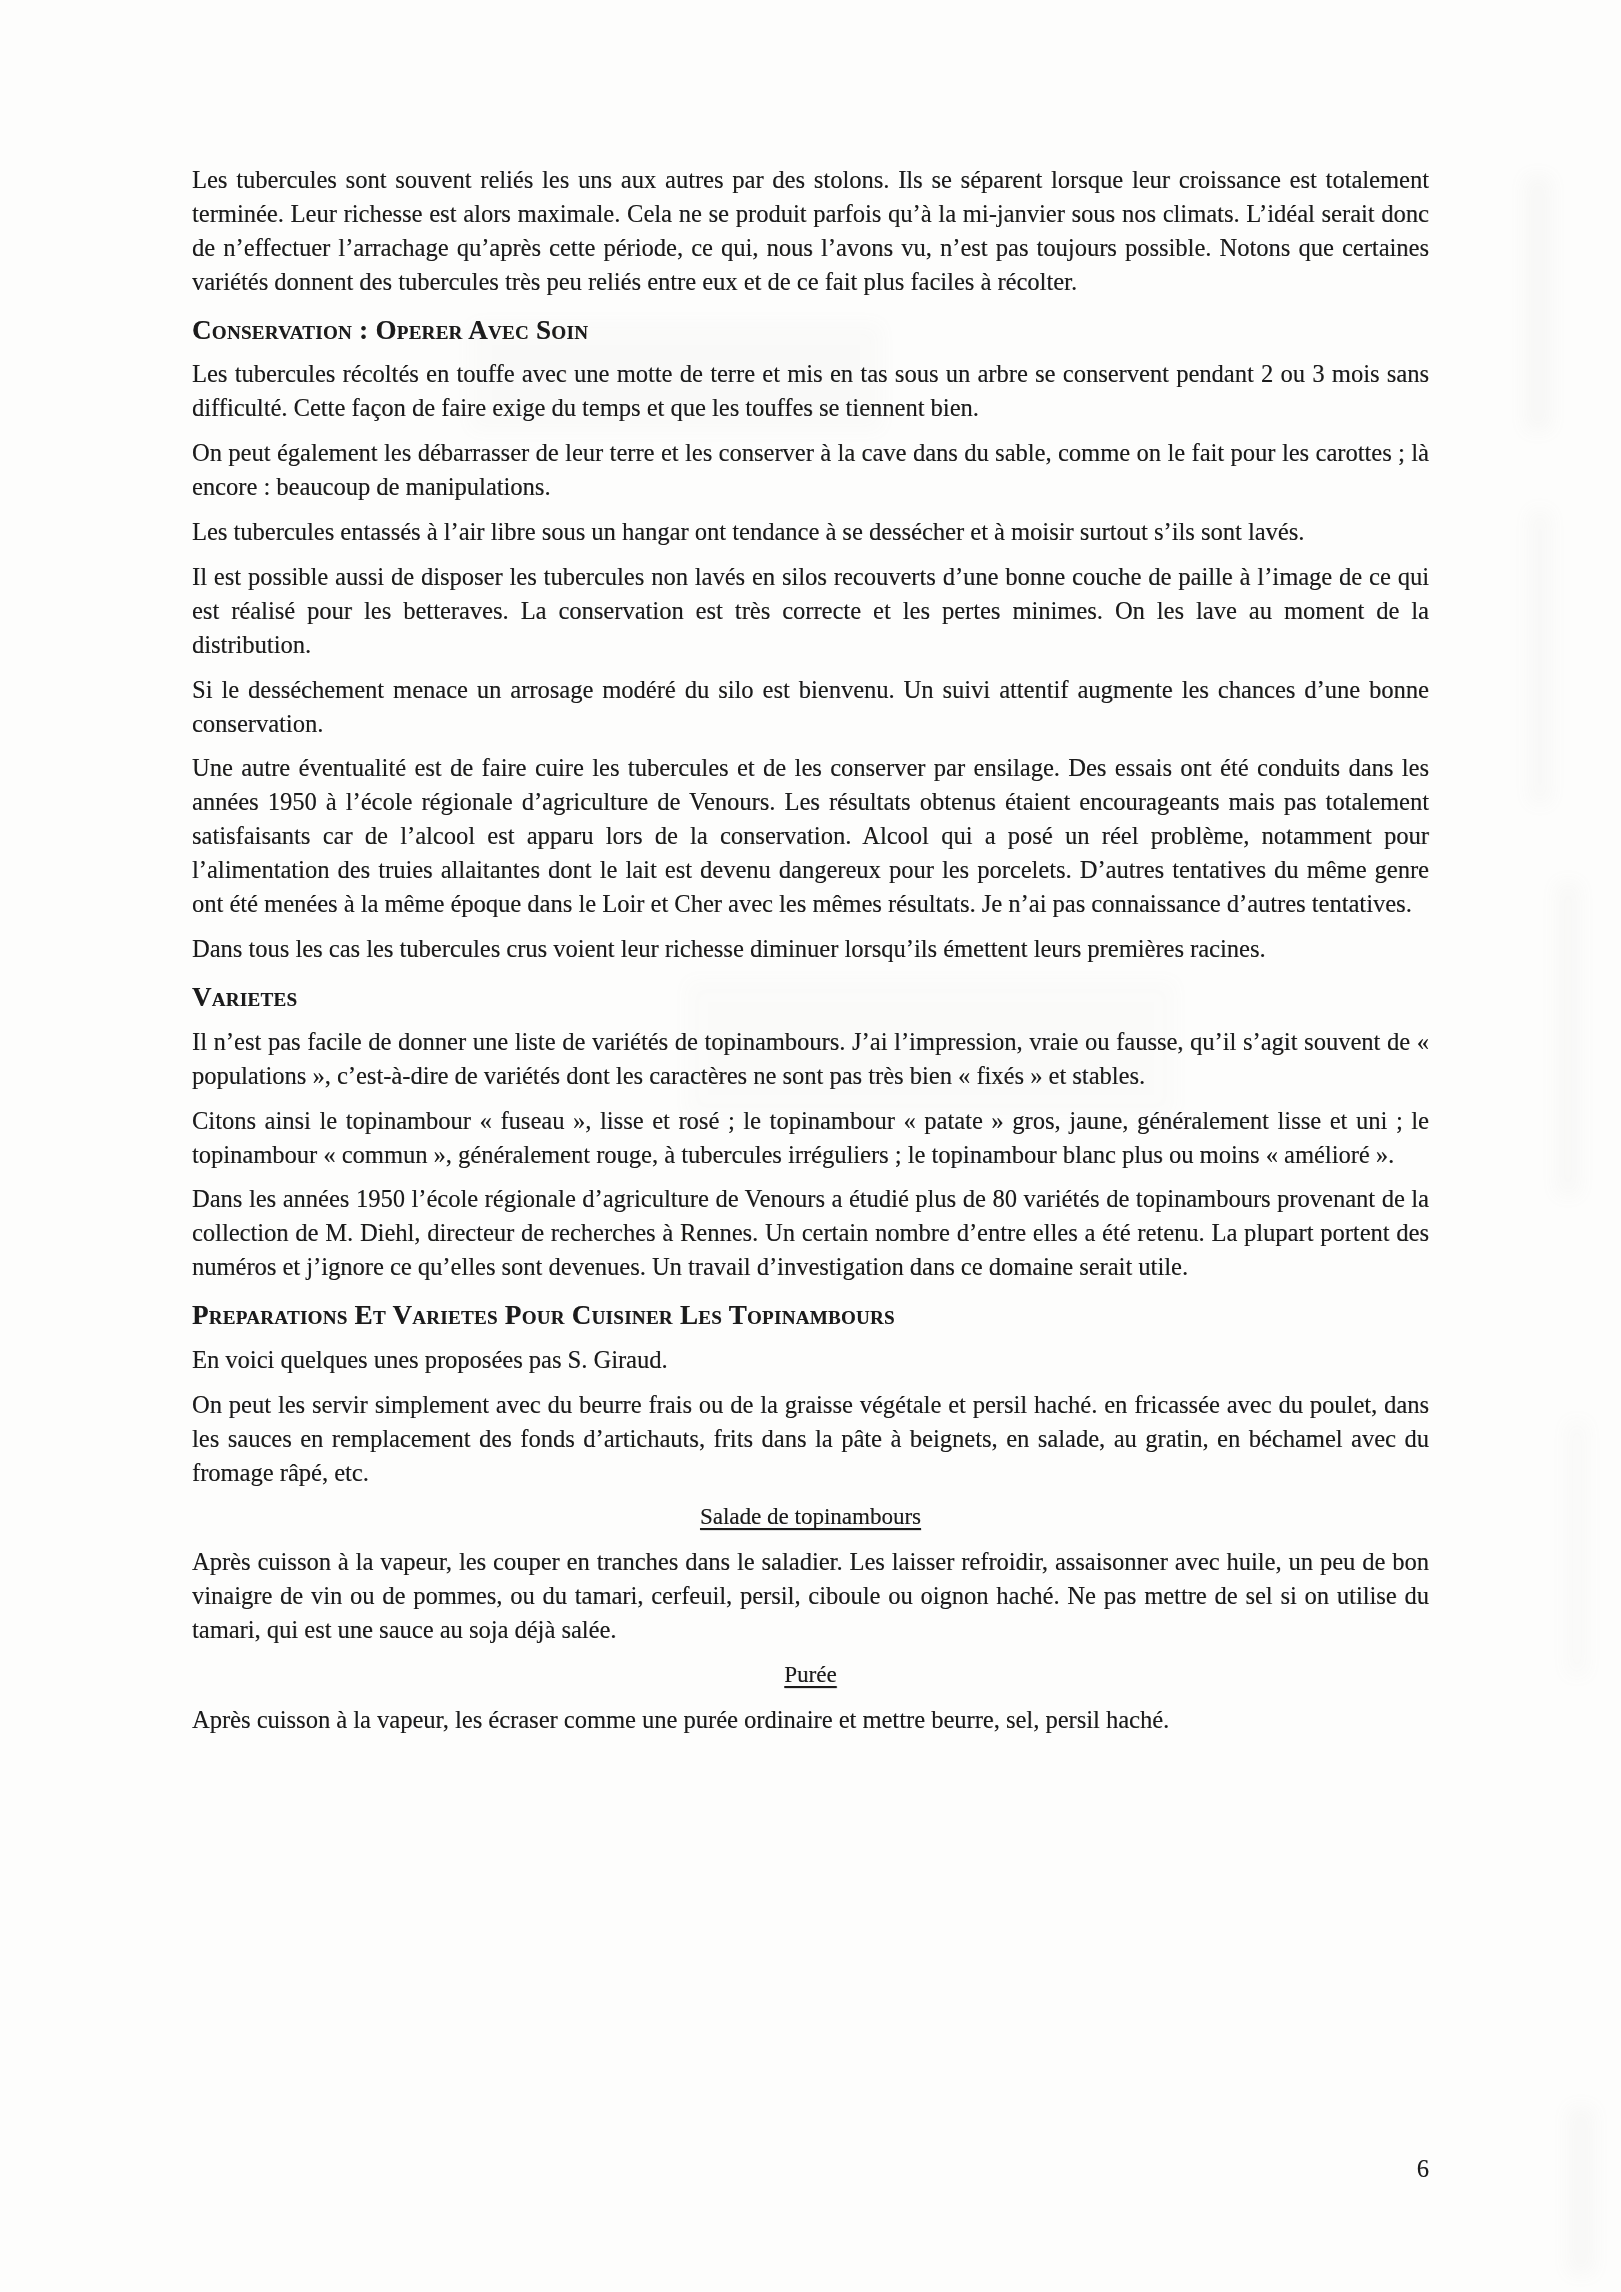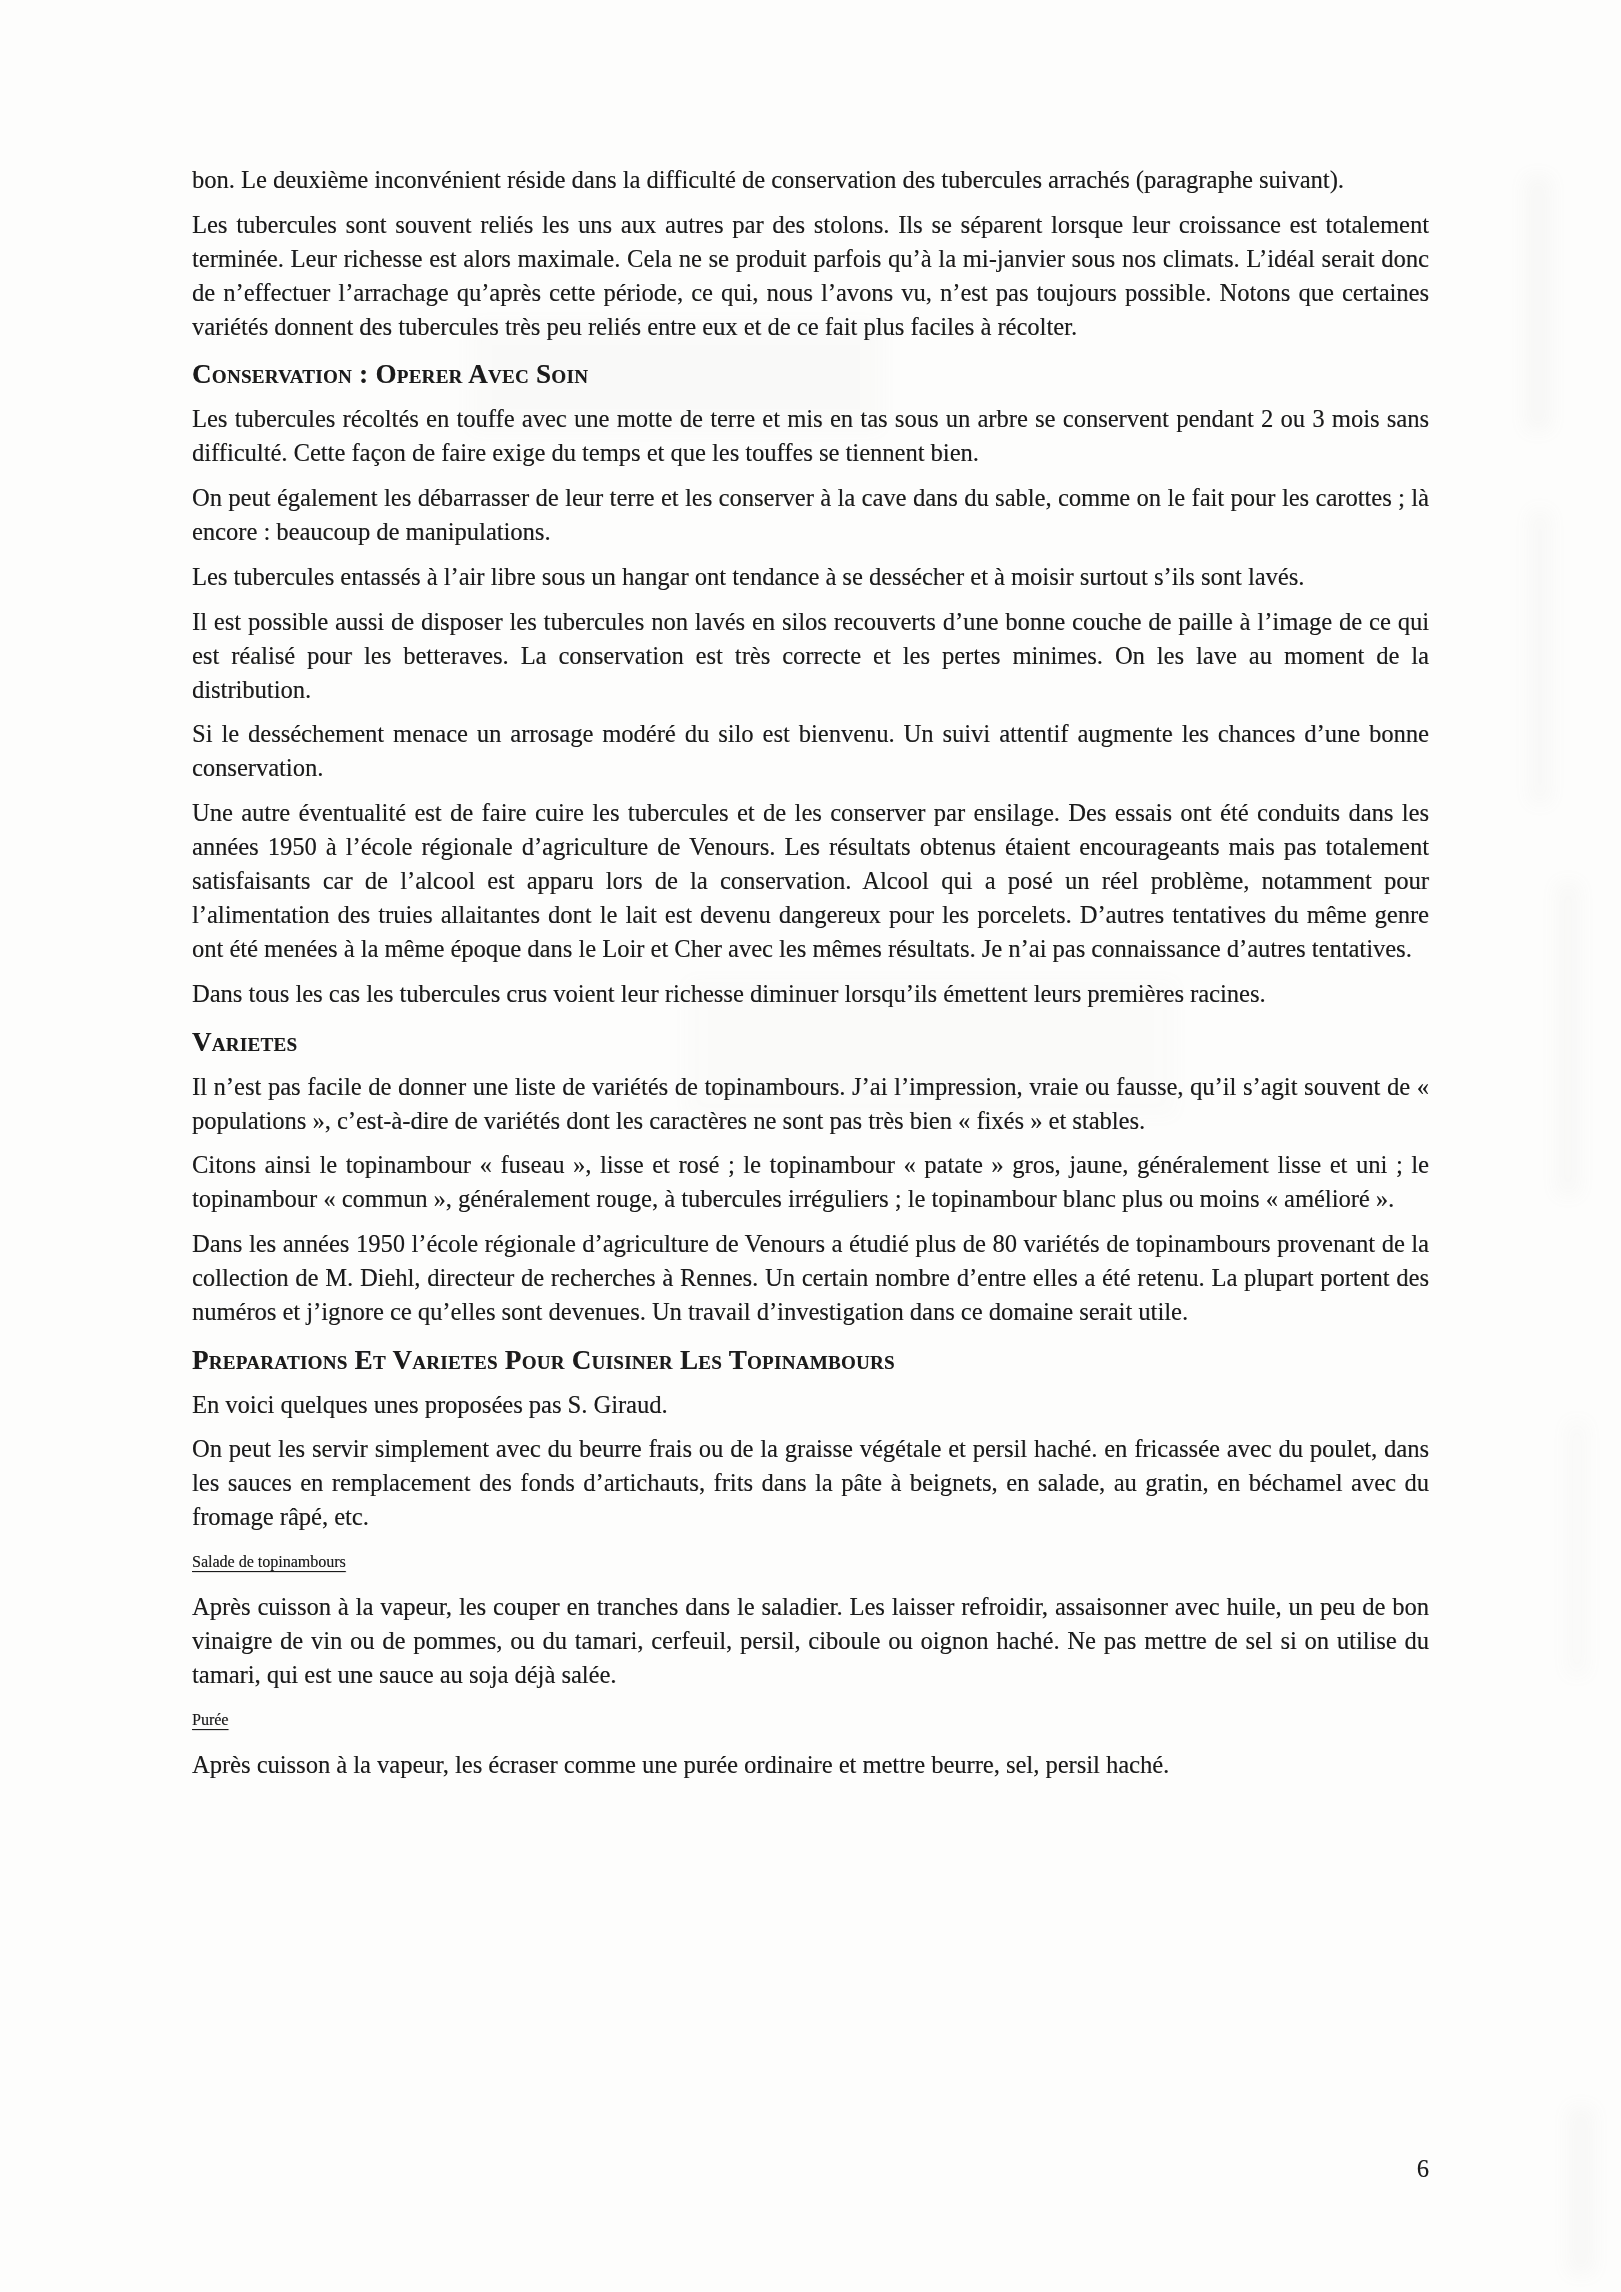--- a/index.html
+++ b/index.html
@@ -29,26 +29,27 @@
     margin: 13.7px 0 10.8px 0;
     font-size: 27px;
     line-height: 34px;
     font-weight: 700;
     font-variant: small-caps;
     letter-spacing: 0.3px;
     text-shadow: 0.3px 0.3px 0.5px rgba(30,30,30,0.5);
   }
   .recipe-heading {
     margin: 2.9px 0 10.8px 0;
-    font-size: 16px;
+    font-size: 23px;
     line-height: 34px;
     font-weight: 400;
     text-decoration: underline;
     text-underline-offset: 3.9px;
     text-shadow: 0.3px 0.3px 0.5px rgba(30,30,30,0.45);
+    text-align: center;
   }
   .page-number {
     position: absolute;
     right: 192px;
     top: 2152px;
     font-size: 24.5px;
     line-height: 34px;
     text-shadow: 0.3px 0.3px 0.5px rgba(30,30,30,0.45);
   }
   
@@ -74,21 +75,20 @@
   <div class="artifact a1"></div>
   <div class="artifact a2"></div>
   <div class="artifact a3"></div>
   <div class="artifact a4"></div>
   <div class="artifact a5"></div>
   <div class="artifact a6"></div>
   <div class="artifact a7"></div>
 
   <main class="text-column">
 
-    <p>bon. Le deuxième inconvénient réside dans la difficulté de conservation des tubercules arrachés (paragraphe suivant).</p>
 
     <p>Les tubercules sont souvent reliés les uns aux autres par des stolons. Ils se séparent lorsque leur croissance est totalement terminée. Leur richesse est alors maximale. Cela ne se produit parfois qu’à la mi-janvier sous nos climats. L’idéal serait donc de n’effectuer l’arrachage qu’après cette période, ce qui, nous l’avons vu, n’est pas toujours possible. Notons que certaines variétés donnent des tubercules très peu reliés entre eux et de ce fait plus faciles à récolter.</p>
 
     <h2 class="section-heading">Conservation : Operer Avec Soin</h2>
 
     <p>Les tubercules récoltés en touffe avec une motte de terre et mis en tas sous un arbre se conservent pendant 2 ou 3 mois sans difficulté. Cette façon de faire exige du temps et que les touffes se tiennent bien.</p>
 
     <p>On peut également les débarrasser de leur terre et les conserver à la cave dans du sable, comme on le fait pour les carottes ; là encore : beaucoup de manipulations.</p>
 
     <p>Les tubercules entassés à l’air libre sous un hangar ont tendance à se dessécher et à moisir surtout s’ils sont lavés.</p>

